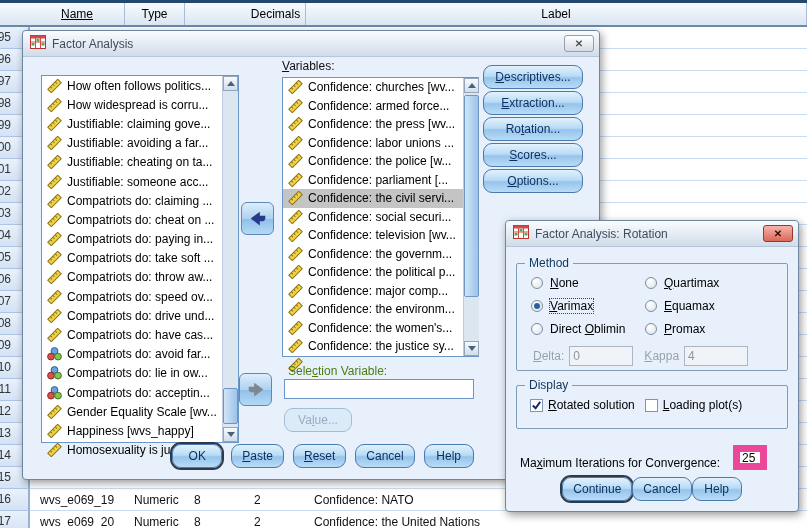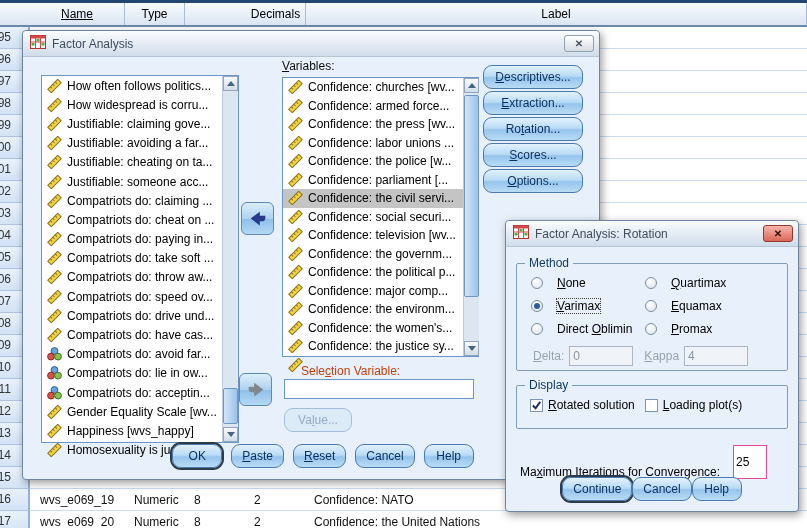--- a/index.html
+++ b/index.html
@@ -53,45 +53,45 @@
   #factor-dlg{left:22px;top:30px;width:578px;height:450px;z-index:2}
   #avail-list{left:18px;top:44px;width:198px;height:368px}
   #vars-label{position:absolute;left:259px;top:28px;color:#101010}
   #vars-list{left:259px;top:46px;width:197px;height:280px}
   .arrowbtn{position:absolute;width:33px;height:33px;border:1px solid #5d88b8;border-radius:6px;
     background:linear-gradient(#dceefb,#aed2f0 50%,#8fc0ea 52%,#b5d9f4);display:flex;align-items:center;justify-content:center}
   #arrow-left{left:218px;top:171px}
   #arrow-right{left:216px;top:342px}
   #side-btns{position:absolute;left:460px;top:34px;width:100px;display:flex;flex-direction:column;gap:2px}
   #side-btns .btn{width:100px}
-  #sel-label{position:absolute;left:278px;top:333px;color:#c2410c}
+  #sel-label{position:absolute;left:265px;top:333px;color:#4d7c0f}
   #sel-input{position:absolute;left:261px;top:348px;width:190px;height:20px;border:1px solid #6a97c8;
     font:12px "Liberation Sans",sans-serif;padding:0 3px;background:#fff}
   #value-btn{position:absolute;left:261px;top:377px;width:68px}
   #main-btns{position:absolute;left:0;right:0;top:413px;display:flex;justify-content:center;gap:9px;padding-left:24px}
   
   #rot-dlg{left:505px;top:220px;width:294px;height:292px;z-index:3}
   .grp{position:absolute;border:1px solid #7f9db9;border-radius:2px}
   .legend{position:absolute;top:-8px;left:8px;background:#e7f0fb;padding:0 4px;color:#10375f}
   #method-grp{left:10px;top:42px;width:272px;height:108px}
   #methods{position:absolute;left:14px;top:12px;display:grid;grid-template-columns:110px auto;row-gap:9px;column-gap:4px}
-  .ritem{display:flex;align-items:center;gap:14px;color:#000;white-space:nowrap}
+  .ritem{display:flex;align-items:center;gap:7px;color:#000;white-space:nowrap}
   .radio{width:12px;height:12px;border-radius:50%;border:1px solid #7b8da0;
     background:radial-gradient(circle at 35% 30%,#ffffff,#d9e2ec);flex:0 0 auto}
   .radio.sel::after{content:'';display:block;width:6px;height:6px;margin:2px;border-radius:50%;background:#2d5f9e}
   .rlab.focus{outline:1px dotted #444;outline-offset:0px}
   #delta-row{position:absolute;left:16px;top:82px;display:flex;align-items:center;gap:5px;color:#97a3ae}
   .dinput{width:64px;height:20px;border:1px solid #aab6c1;background:#f0f4f8;color:#8b959e;
     font:12px "Liberation Sans",sans-serif;padding:0 3px}
   #display-grp{left:10px;top:164px;width:272px;height:44px}
   #checks{position:absolute;left:13px;top:12px;display:flex;gap:10px;align-items:center}
   .citem{display:flex;align-items:center;gap:5px;color:#000;white-space:nowrap}
   .cb{width:13px;height:13px;border:1px solid #7d97b2;background:#fff;display:flex;align-items:center;justify-content:center;flex:0 0 auto}
   #maxiter-row{position:absolute;left:14px;top:224px;display:flex;align-items:flex-end;gap:13px;color:#000}
-  #maxiter-input{width:34px;height:34px;border:1px solid #ec4899;font:12px "Liberation Sans",sans-serif;padding:0 2px}
+  #maxiter-input{width:34px;height:25px;border:7px solid #ec4899;font:12px "Liberation Sans",sans-serif;padding:0 2px}
   #rot-btns{position:absolute;left:0;right:0;top:256px;display:flex;justify-content:center;}
   u{text-decoration:underline}
 </style>
 </head>
 <body>
 
 <div class="screen">
 
   <div class="tbl-head" id="head-cells">
       <div class="hcell" style="left: 30px; width: 95px; text-decoration: underline;">Name</div>

